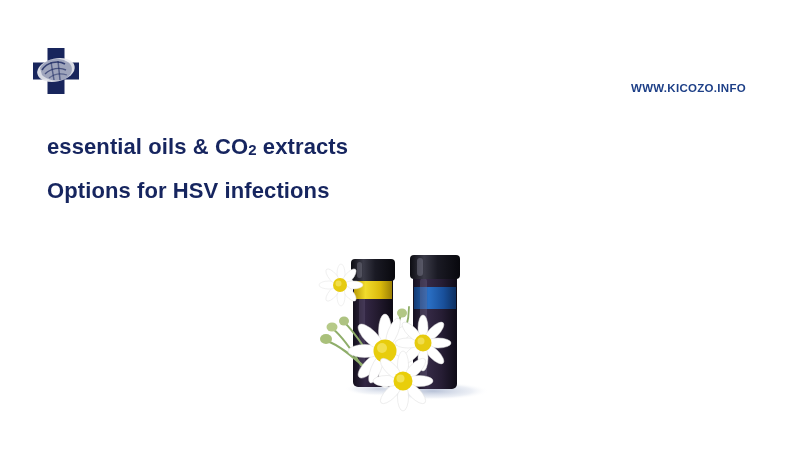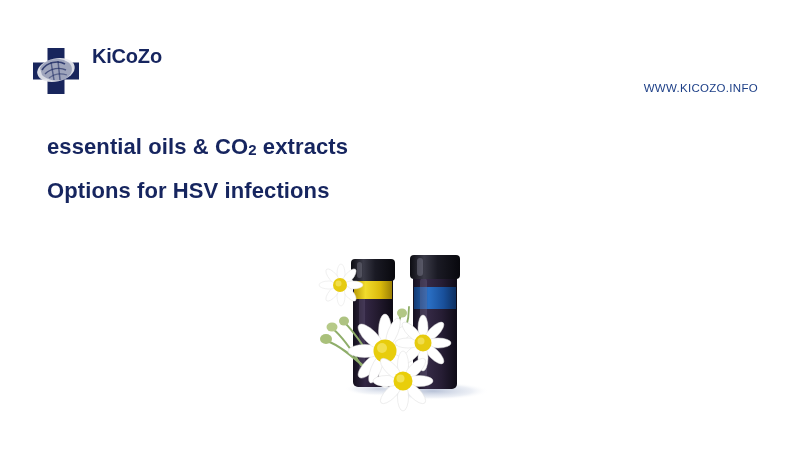--- a/index.html
+++ b/index.html
@@ -50,24 +50,24 @@
   .brand-tagline {
     font-size: 11.5px;
     color: #16255f;
     line-height: 1.38;
     margin-top: 3px;
     max-width: 230px;
   }
 
   .site-url {
     position: absolute;
-    right: 42px;
+    right: 54px;
     top: 82px;
     font-size: 11.5px;
-    font-weight: normal;
+    font-weight: bold;
     color: #1d3f87;
     letter-spacing: 0.3px;
   }
 
   
   .titles {
     position: absolute;
     left: 0;
     top: 134px;
     width: 793px;
@@ -115,21 +115,20 @@
         <path d="M17.5 2 H34.5 V16.5 H49 V33.5 H34.5 V48 H17.5 V33.5 H3 V16.5 H17.5 Z" fill="#18255c"></path>
         <ellipse cx="26" cy="24" rx="19" ry="11.5" fill="#e9eaf0" opacity="0.92" transform="rotate(-12 26 24)"></ellipse>
         <path d="M10 22 C15 13, 27 11, 36 15 C43 18, 44 26, 38 31 C31 37, 18 35, 12 29 Z" fill="#1a2760" opacity="0.30"></path>
         <path d="M12 24 C17 16, 28 14, 35 18" stroke="#1a2760" stroke-width="1.6" fill="none" opacity="0.8"></path>
         <path d="M15 28 C21 22, 30 21, 36 24" stroke="#1a2760" stroke-width="1.4" fill="none" opacity="0.65"></path>
         <path d="M19 32 C24 28, 31 27, 37 29" stroke="#1a2760" stroke-width="1.2" fill="none" opacity="0.5"></path>
         <path d="M21 16 L24 34 M28 15 L30 34" stroke="#1a2760" stroke-width="1.5" opacity="0.55"></path>
       </svg>
     </span>
     <span class="brand-text">
-      <span class="brand-name">KiCoZo</span>
     </span>
   </div>
 
   <div class="site-url">WWW.KICOZO.INFO</div>
 
   <div class="titles">
     <div class="title-line"><span>essential oils &amp; CO</span><sub>2</sub><span> extracts</span></div>
     <div class="title-line secondary">Options for HSV infections</div>
   </div>
 

